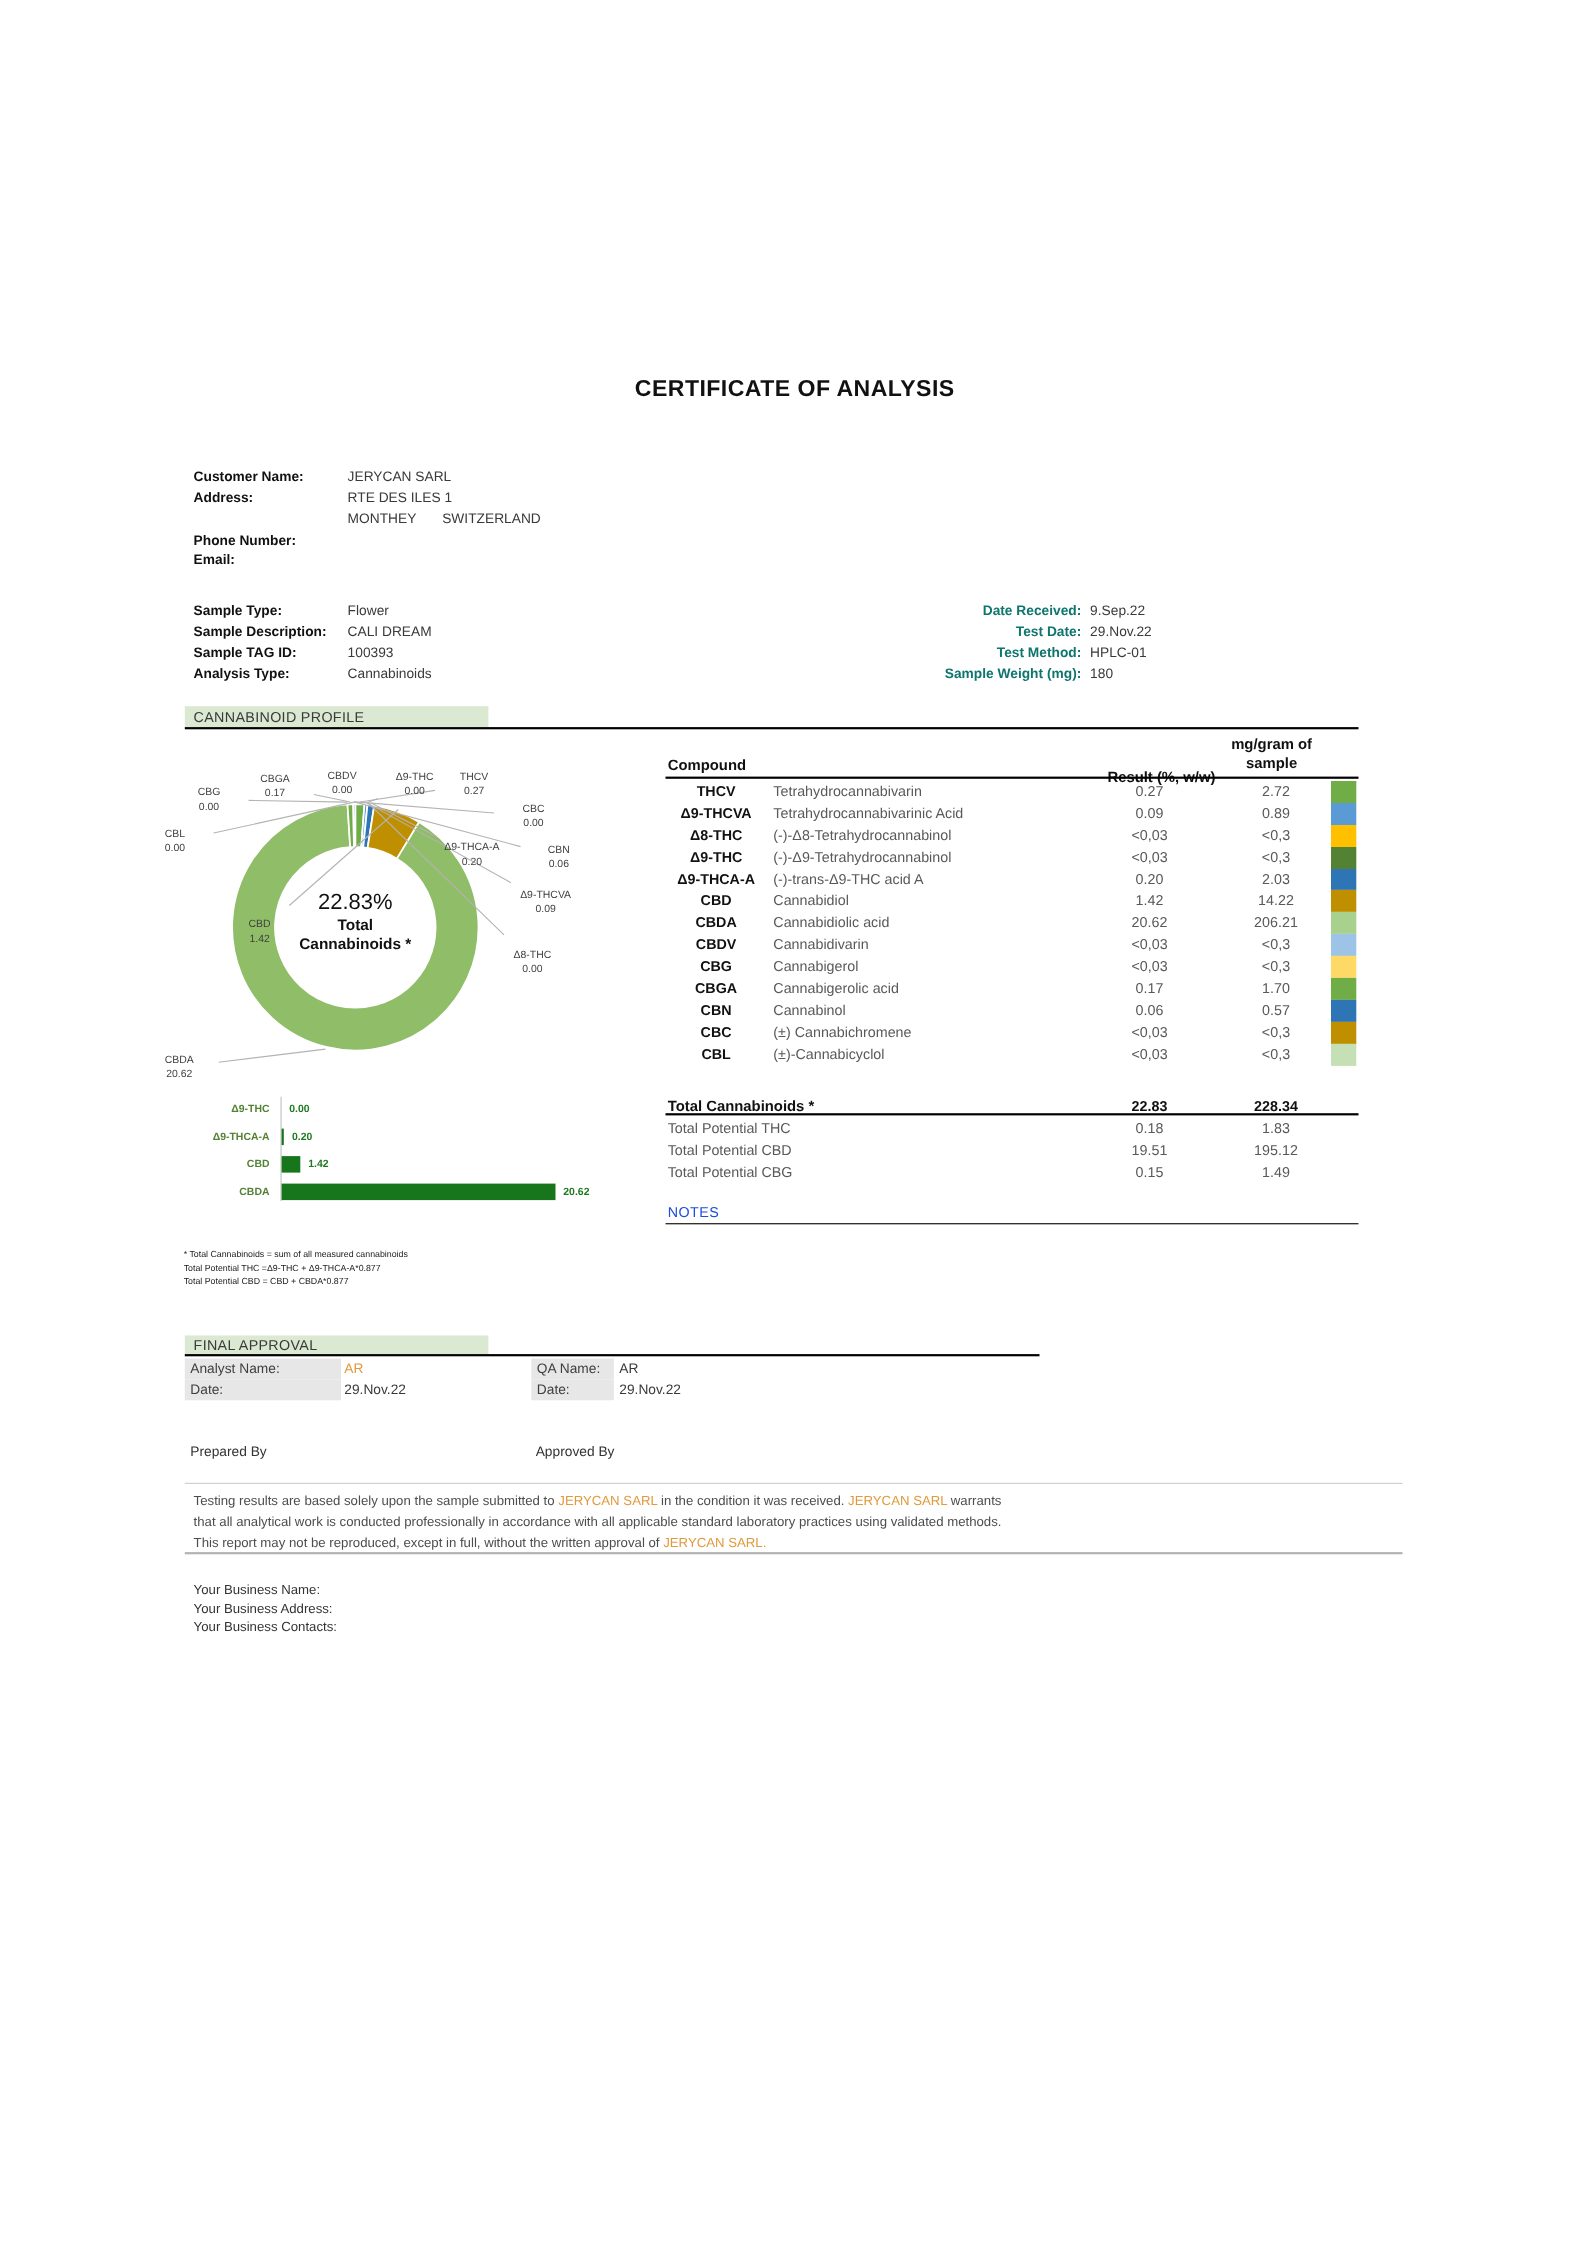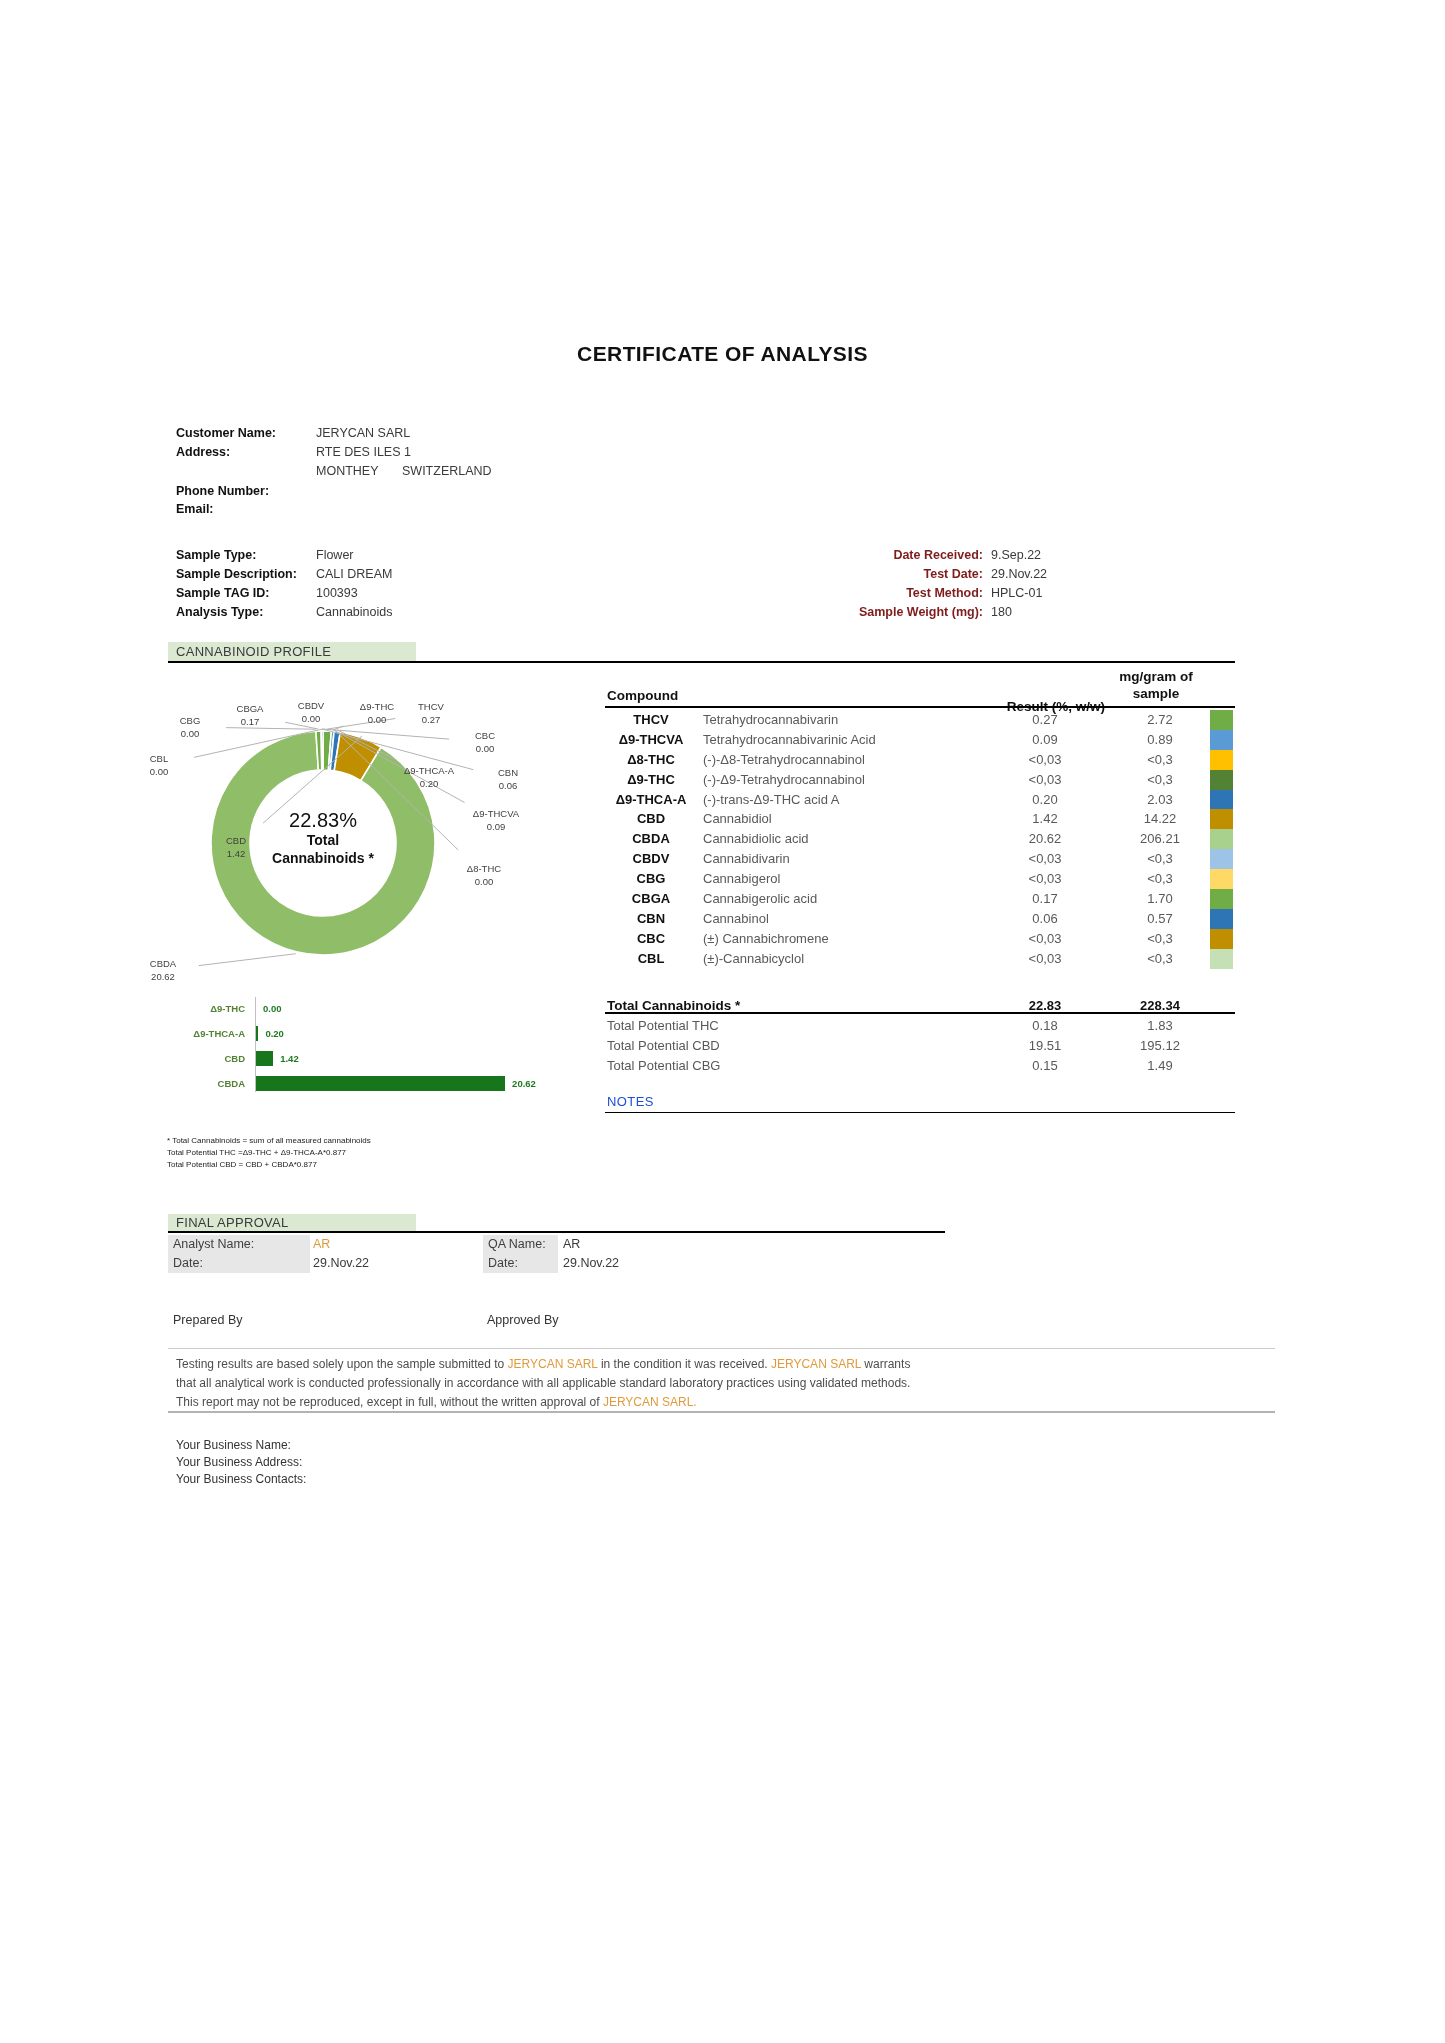--- a/index.html
+++ b/index.html
@@ -3,23 +3,23 @@
 <meta charset="utf-8">
 <style>
   html,body{margin:0;padding:0;background:#fff;}
   .page{position:relative;width:1445px;height:2043px;background:#fff;overflow:hidden;
         font-family:"Liberation Sans", sans-serif;color:#1a1a1a;}
   .abs{position:absolute;}
   
   .title{top:342px;left:0;width:1445px;text-align:center;font-size:21px;font-weight:bold;letter-spacing:.4px;color:#111;}
   .lbl{font-size:12.5px;font-weight:bold;color:#111;white-space:nowrap;}
   .val{font-size:12.5px;color:#3a3a3a;white-space:nowrap;}
-  .rlbl{font-size:12.5px;font-weight:bold;color:#7f1d1d;text-align:right;width:283px;left:700px;white-space:nowrap;}
-  
-  .sechdr{background:var(--hl,#dbe9d2);width:248px;height:19px;line-height:19px;padding-left:8px;
+  .rlbl{font-size:12.5px;font-weight:bold;color:#0f766e;text-align:right;width:283px;left:700px;white-space:nowrap;}
+  
+  .sechdr{background:var(--hl,#dbe9d2);width:276px;height:19px;line-height:19px;padding-left:8px;
           font-size:13px;color:#3a3a3a;letter-spacing:.3px;box-sizing:border-box;}
   .blackline{background:#000;}
   
   .dlabel{position:absolute;width:74px;text-align:center;font-size:9.5px;line-height:13px;color:#3f3f3f;white-space:nowrap;}
   .dcenter{left:243px;top:810px;width:160px;text-align:center;color:#111;}
   .dcenter .l1{font-size:20px;font-weight:normal;line-height:21px;}
   .dcenter .l2{font-size:14px;font-weight:bold;line-height:18px;}
   
   .thdr{font-size:13.5px;font-weight:bold;color:#111;white-space:nowrap;}
   .trow{position:relative;height:19.9px;}

